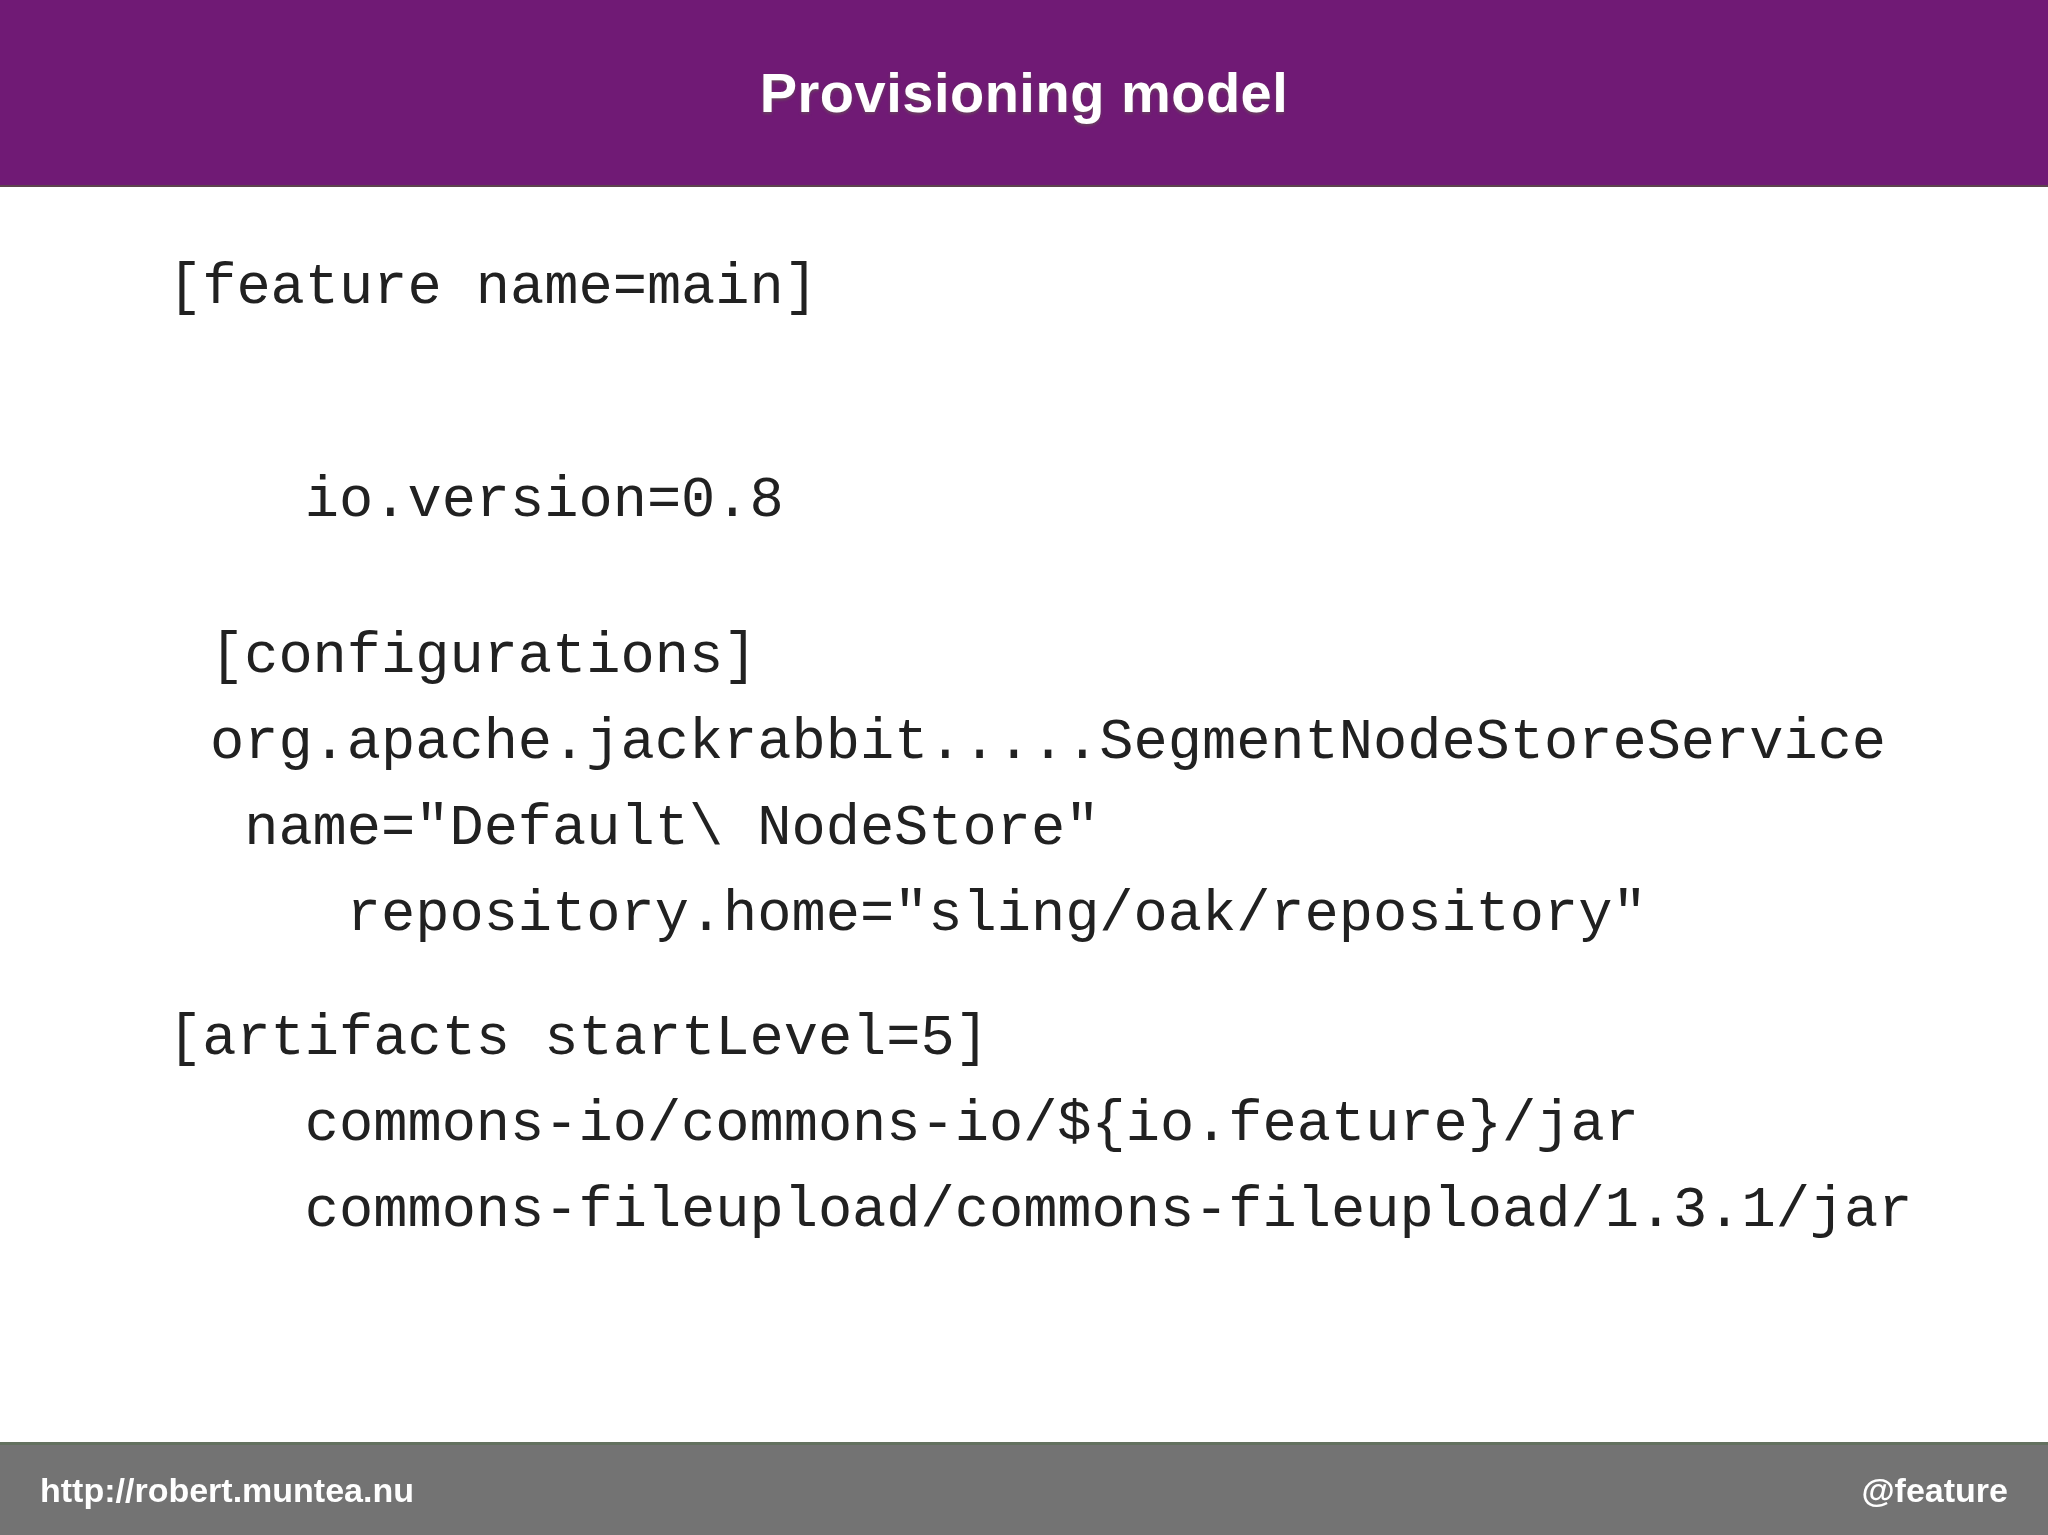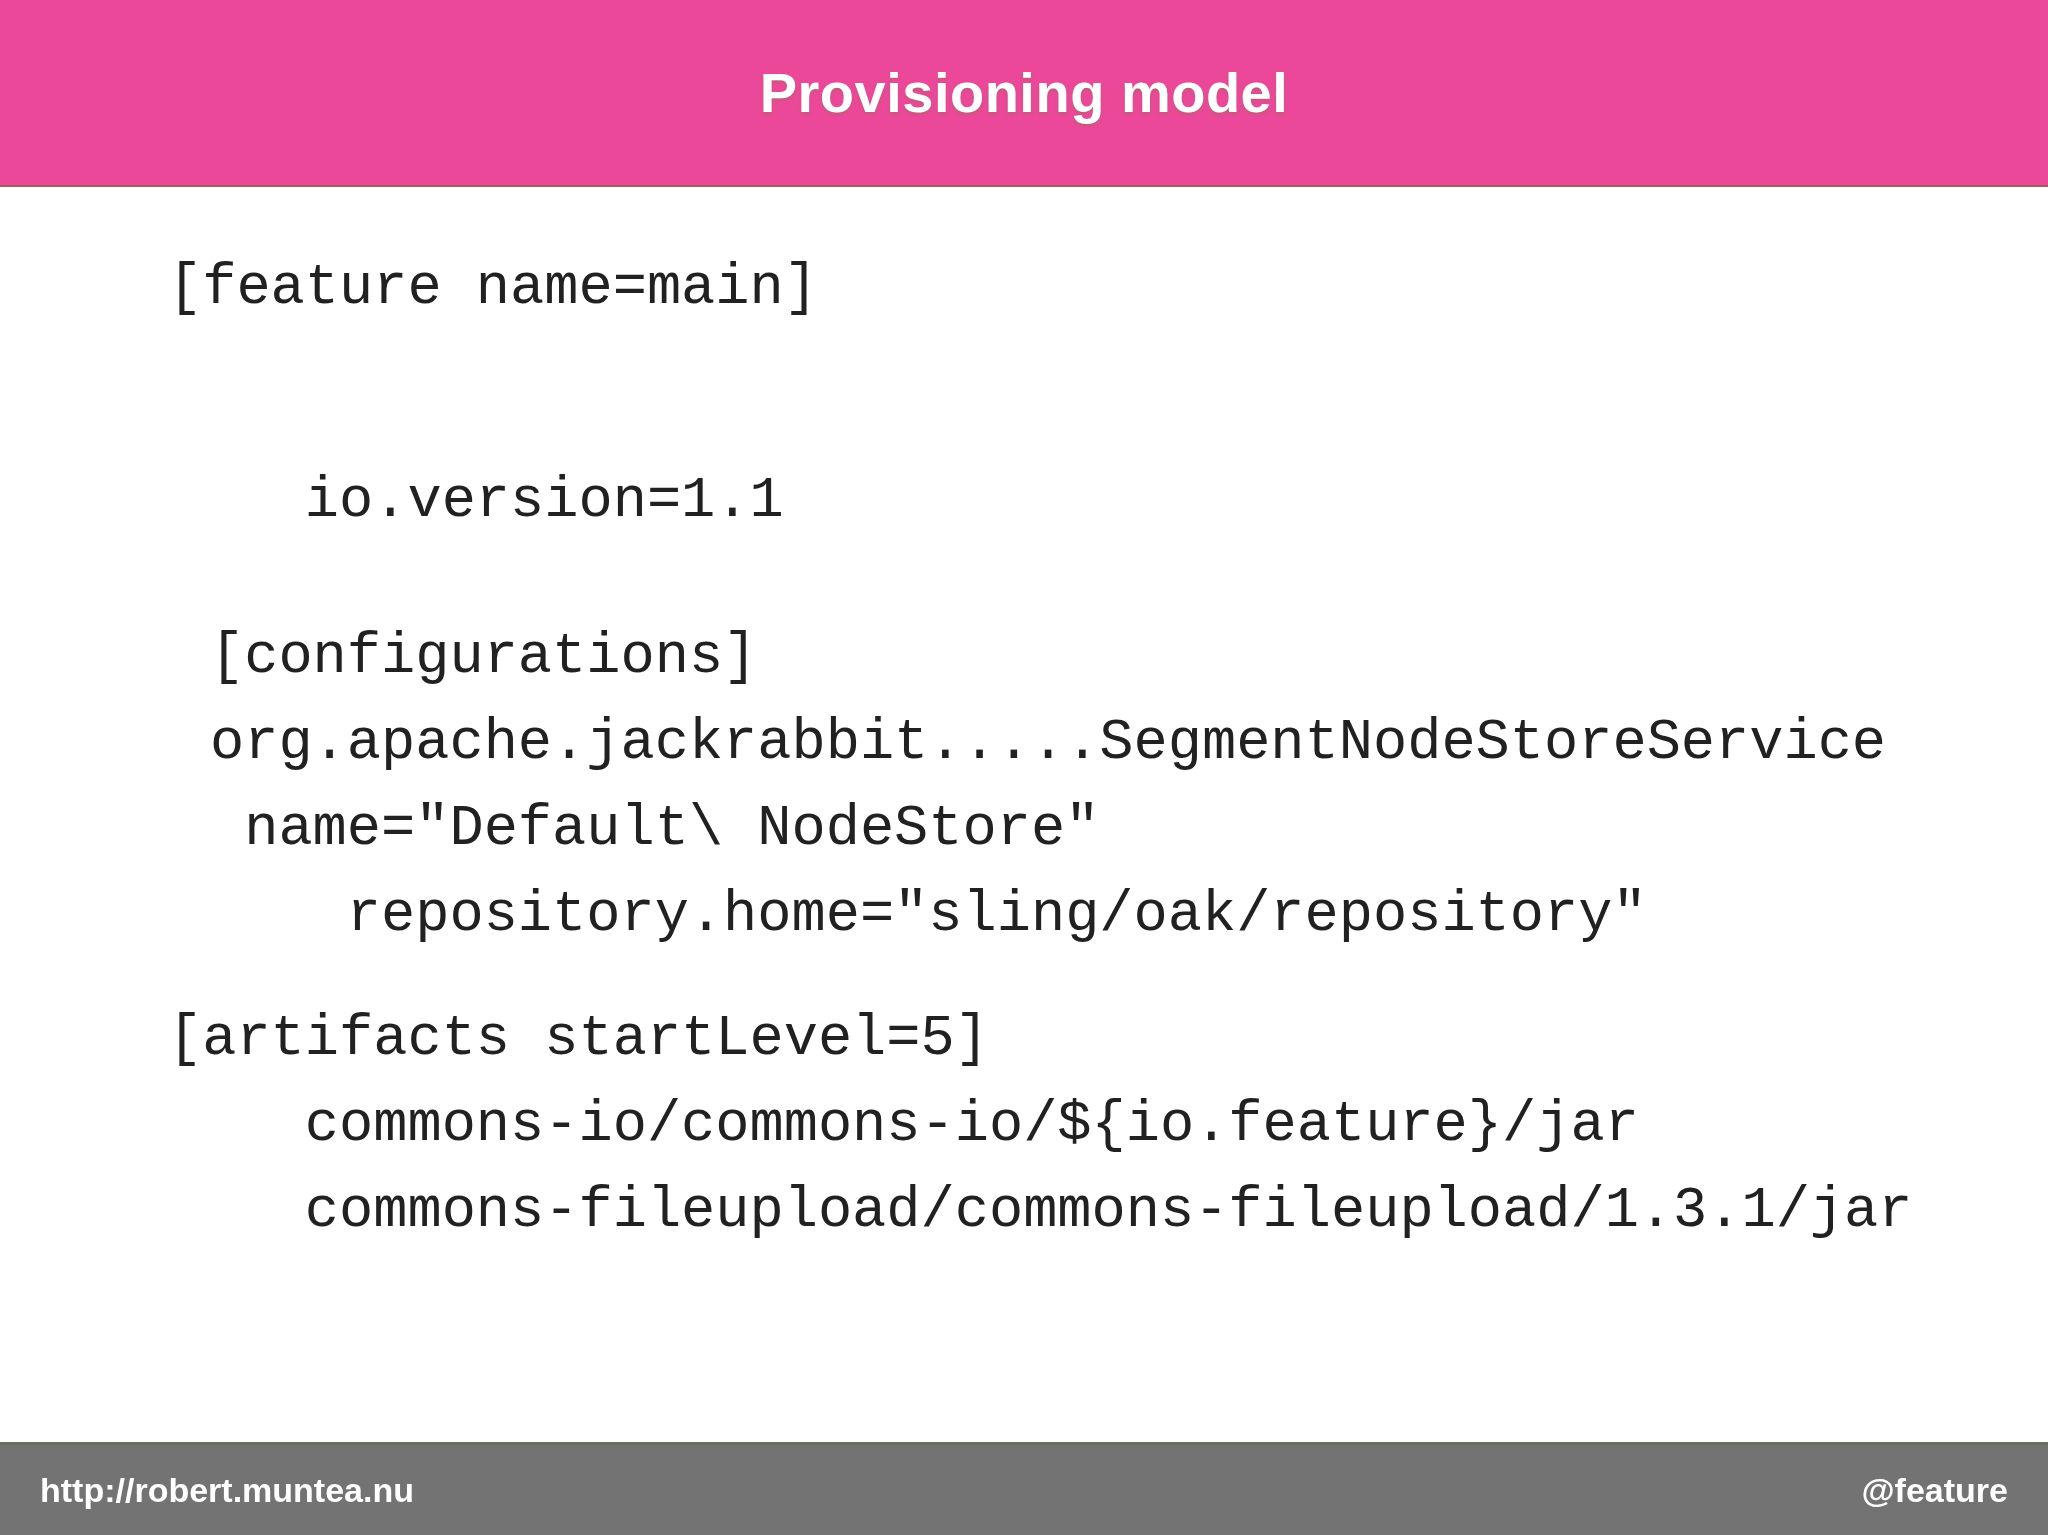--- a/index.html
+++ b/index.html
@@ -15,21 +15,21 @@
     width: 2048px;
     height: 1535px;
     display: flex;
     flex-direction: column;
     background: #ffffff;
   }
   
   .slide-header {
     height: 187px;
     flex: 0 0 187px;
-    background: #ec4899;
+    background: #701a75;
     border-bottom: 2px solid rgba(70, 120, 30, 0.45);
     display: flex;
     align-items: center;
     justify-content: center;
     box-sizing: border-box;
   }
   .slide-title {
     font-family: "Liberation Sans", "DejaVu Sans", sans-serif;
     font-weight: bold;
     font-size: 56px;
@@ -83,21 +83,21 @@
 
 <div class="slide">
 
   <header class="slide-header">
     <div class="slide-title">Provisioning model</div>
   </header>
 
   <main class="code-area">
 
   <pre class="code-block"><div class="code-line">[feature name=main]</div></pre>
-      <pre class="code-block"><div class="code-line">    io.version=1.1</div></pre>
+      <pre class="code-block"><div class="code-line">    io.version=0.8</div></pre>
       <pre class="code-block"><div class="code-line">[configurations]</div><div class="code-line">org.apache.jackrabbit.....SegmentNodeStoreService</div><div class="code-line"> name="Default\ NodeStore"</div><div class="code-line">    repository.home="sling/oak/repository"</div></pre>
       <pre class="code-block"><div class="code-line">[artifacts startLevel=5]</div><div class="code-line">    commons-io/commons-io/${io.feature}/jar</div><div class="code-line">    commons-fileupload/commons-fileupload/1.3.1/jar</div></pre>
     </main>
 
   <footer class="slide-footer">
     <span class="footer-text">http://robert.muntea.nu</span>
     <span class="footer-text">@feature</span>
   </footer>
 
 </div>

